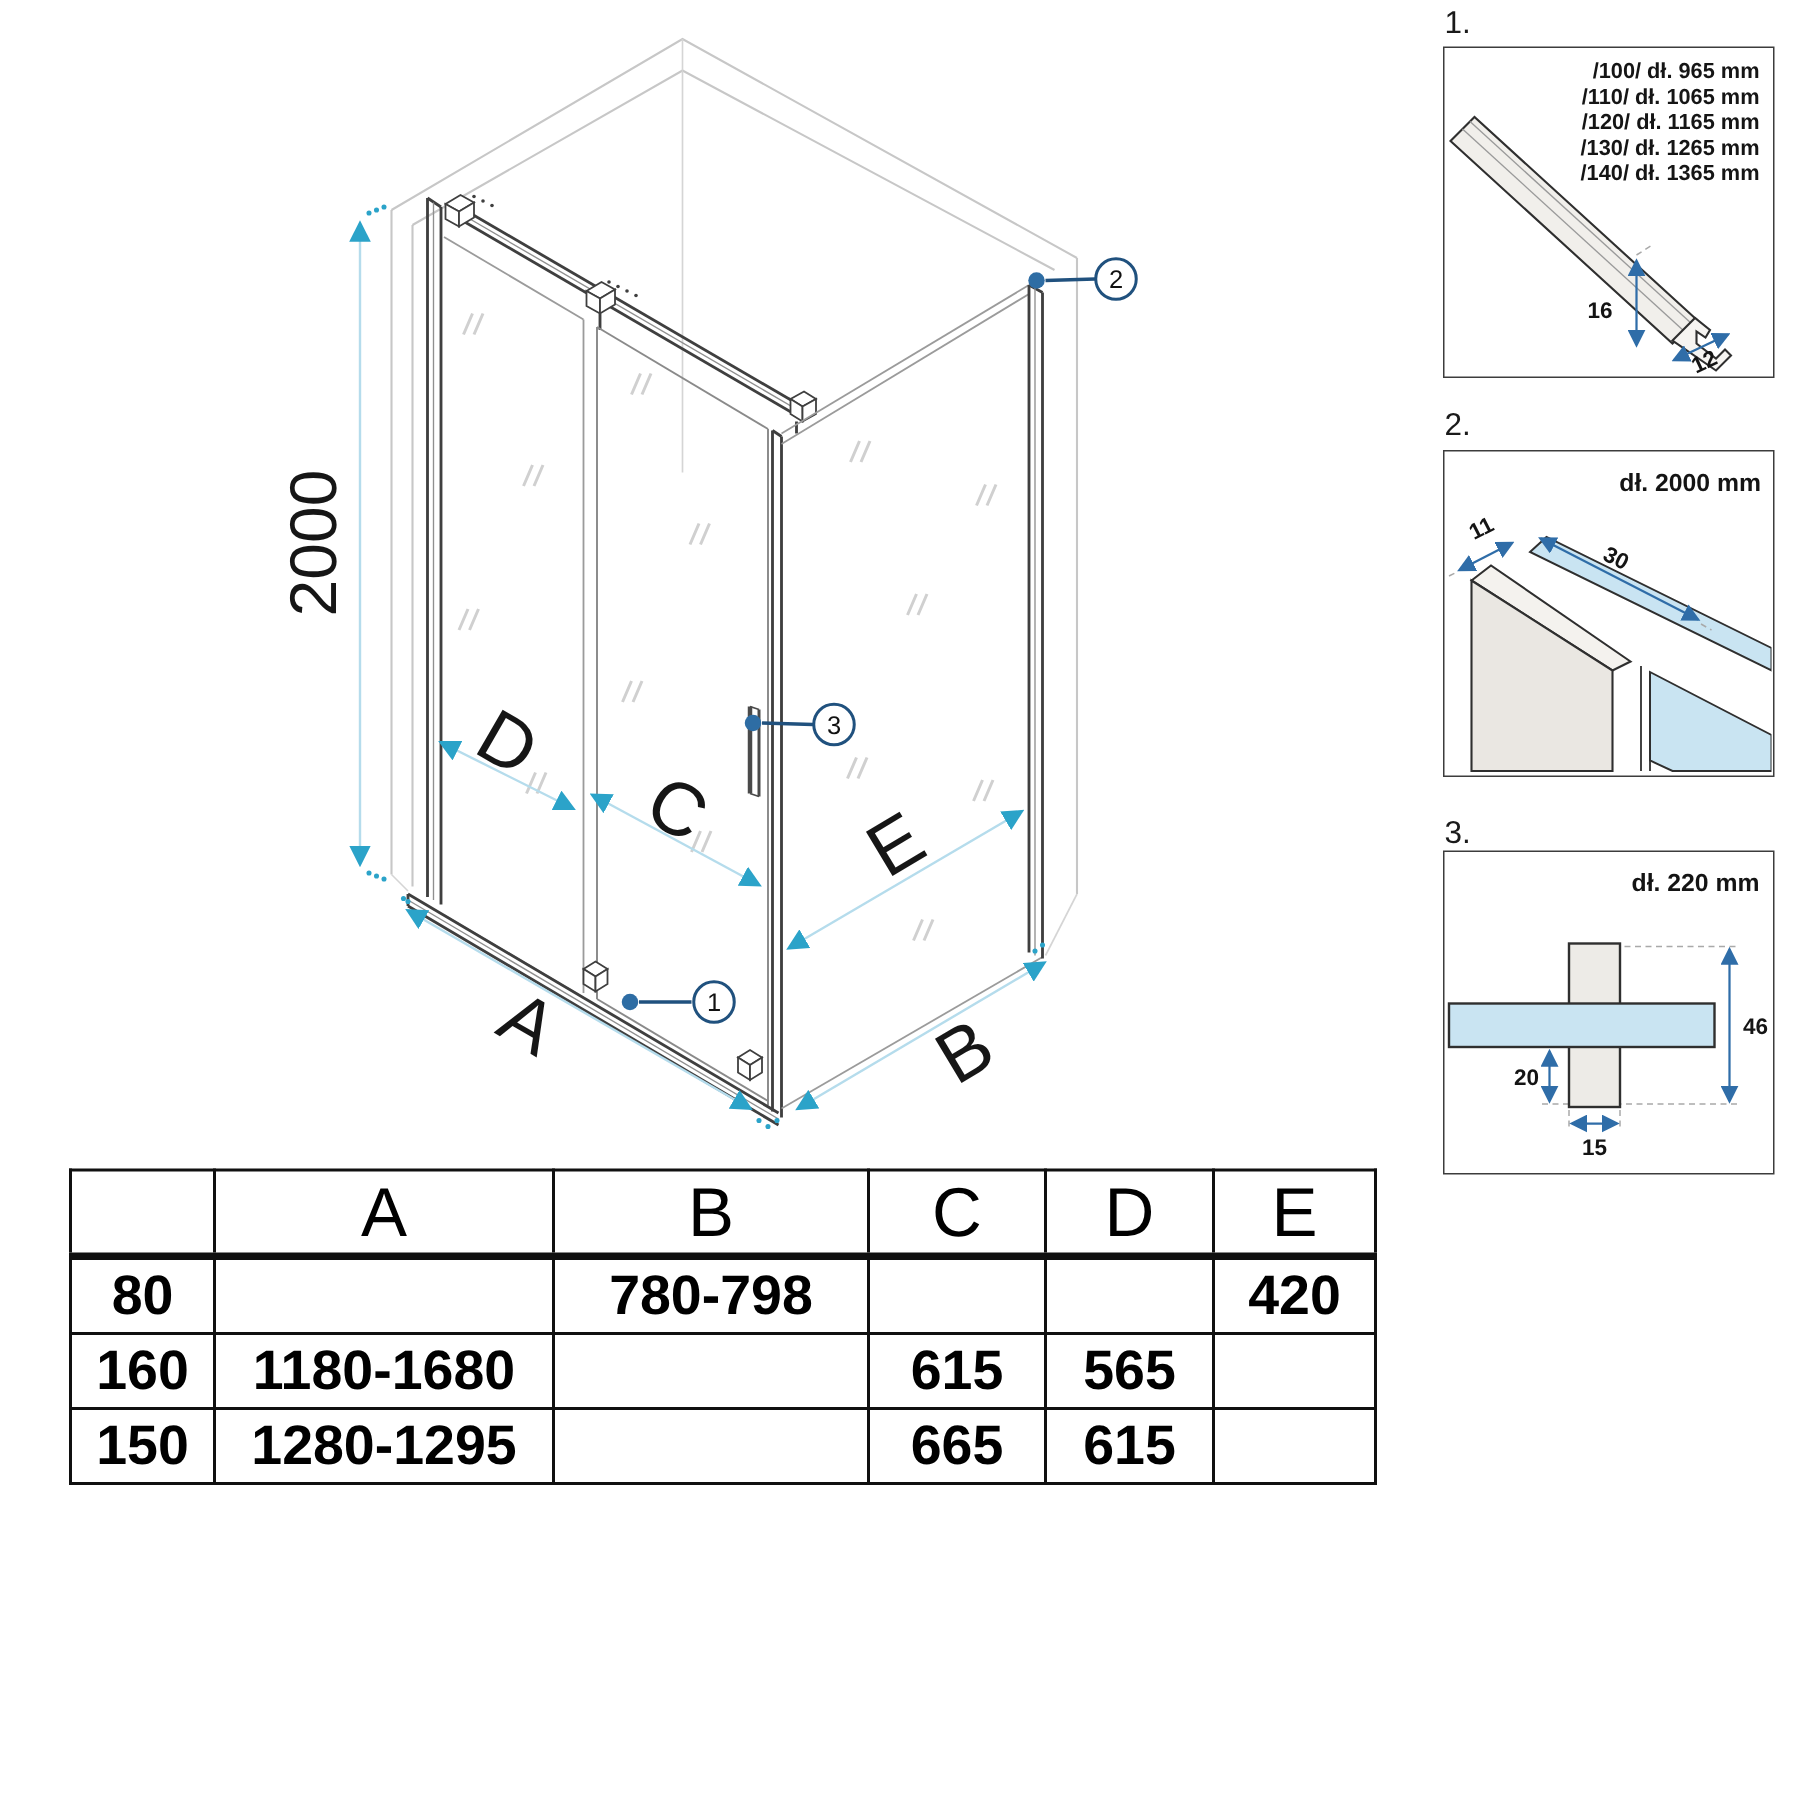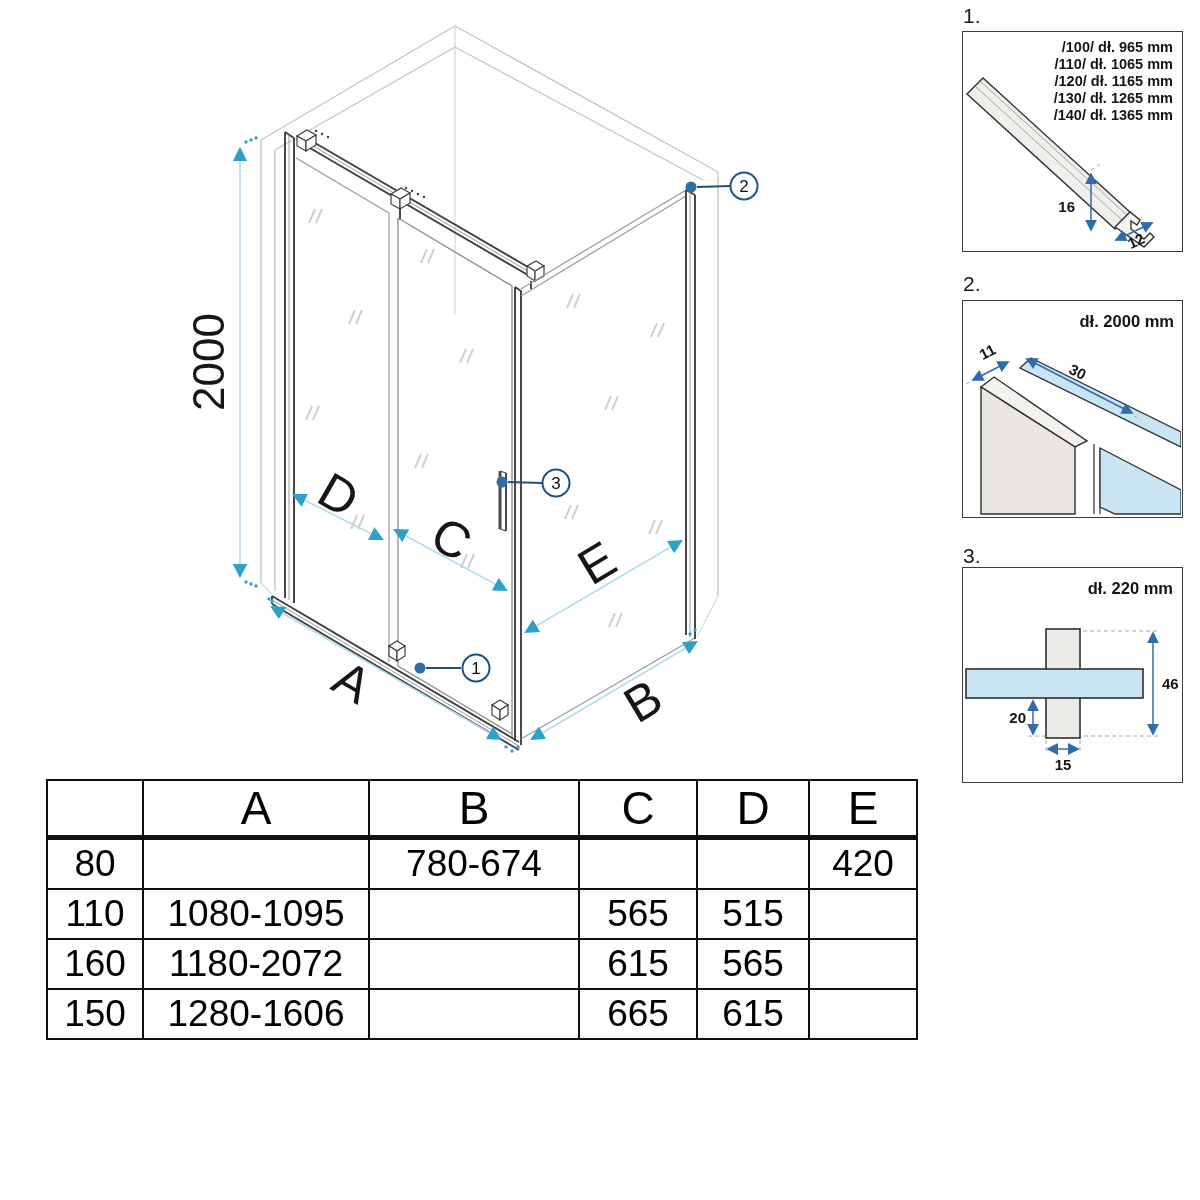--- a/index.html
+++ b/index.html
@@ -41,21 +41,21 @@
   .sdim{stroke:var(--steel);stroke-width:1.5;fill:none;}
   .slab{font-family:"Liberation Sans",sans-serif;font-size:15px;font-weight:600;fill:#141414;}
   .sizetext{font-family:"Liberation Sans",sans-serif;font-size:14.5px;font-weight:600;fill:#151515;}
   .lentext{font-family:"Liberation Sans",sans-serif;font-size:16.5px;font-weight:600;fill:#141414;}
   .dash{stroke:#a9a9a9;stroke-width:1;stroke-dasharray:4 3;fill:none;}
   
   #size-table{position:absolute;left:46px;top:779px;border-collapse:collapse;table-layout:fixed;
               font-family:"Liberation Sans",sans-serif;color:#000;}
   #size-table th,#size-table td{border:2px solid #101010;text-align:center;padding:0;overflow:hidden;white-space:nowrap;}
   #size-table th{height:54px;font-size:46px;font-weight:400;border-bottom:5px solid #101010;}
-  #size-table td{height:48px;font-size:37px;font-weight:400;}
+  #size-table td{height:48px;font-size:37px;font-weight:700;}
 </style>
 </head>
 <body>
 
 <div id="stage">
 
   <svg width="960" height="770" viewBox="0 0 960 770" style="position:absolute;left:0;top:0;">
     <defs>
       <marker id="arT" viewBox="0 0 10 10" refX="8.5" refY="5" markerWidth="9" markerHeight="9" orient="auto-start-reverse">
         <path d="M0,0 L10,5 L0,10 z" fill="#2ba3c9"></path>
@@ -358,44 +358,36 @@
         <th>B</th>
         <th>C</th>
         <th>D</th>
         <th>E</th>
       </tr>
     </thead>
     <tbody>
         <tr>
           <td>80</td>
           <td></td>
-          <td>780-674</td>
+          <td>780-798</td>
           <td></td>
           <td></td>
           <td>420</td>
         </tr>
         <tr>
-          <td>110</td>
-          <td>1080-1095</td>
-          <td></td>
-          <td>565</td>
-          <td>515</td>
-          <td></td>
-        </tr>
-        <tr>
           <td>160</td>
-          <td>1180-2072</td>
+          <td>1180-1680</td>
           <td></td>
           <td>615</td>
           <td>565</td>
           <td></td>
         </tr>
         <tr>
           <td>150</td>
-          <td>1280-1606</td>
+          <td>1280-1295</td>
           <td></td>
           <td>665</td>
           <td>615</td>
           <td></td>
         </tr>
       </tbody>
   </table>
 
 </div>
 

